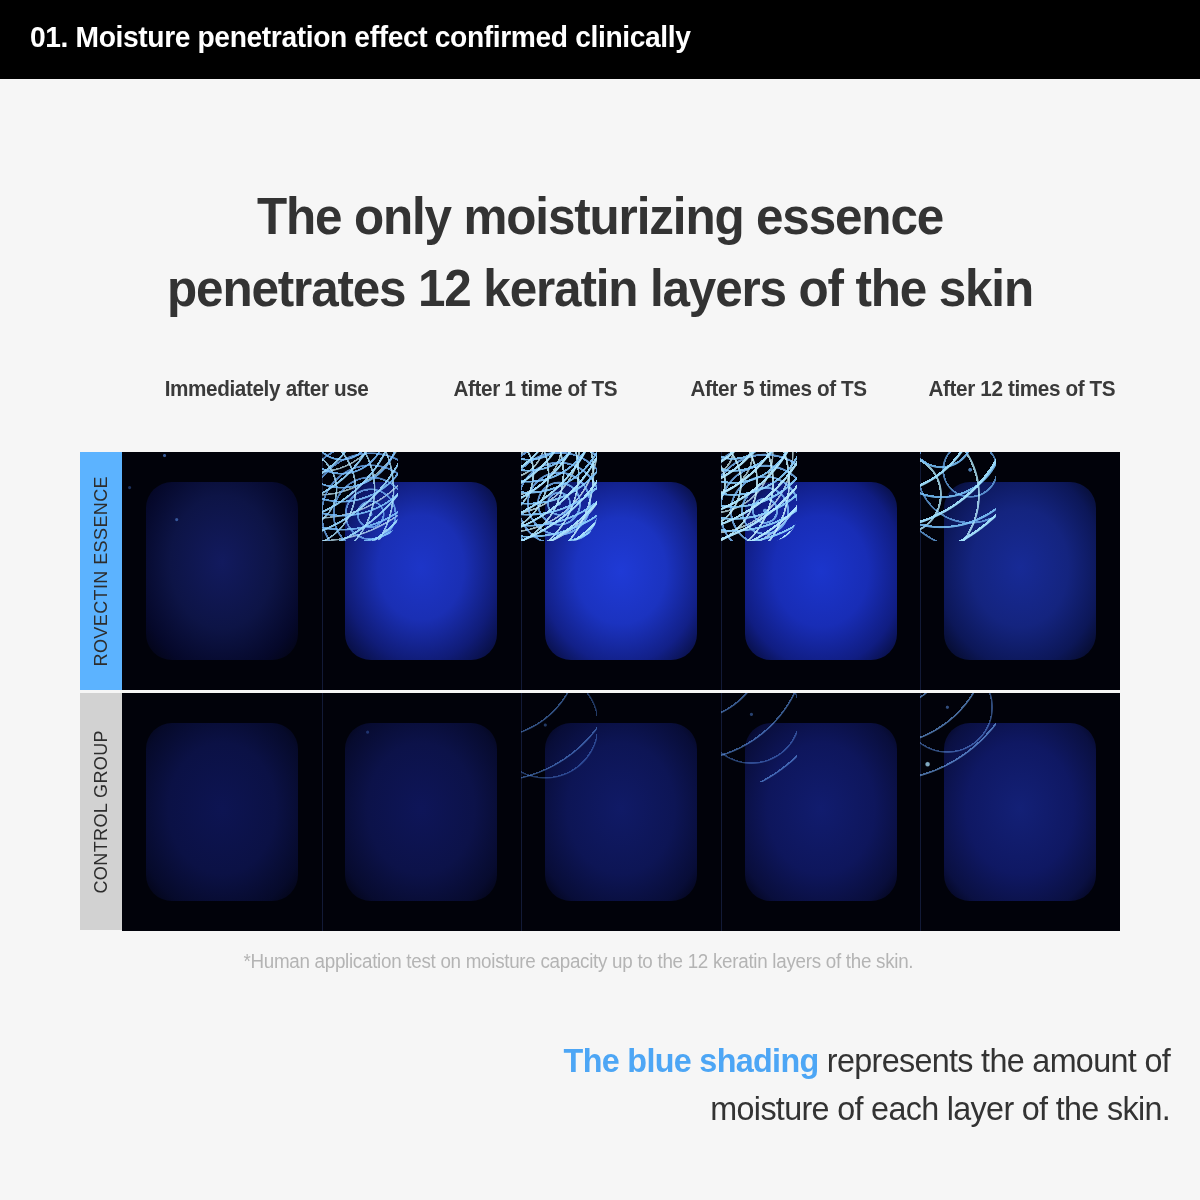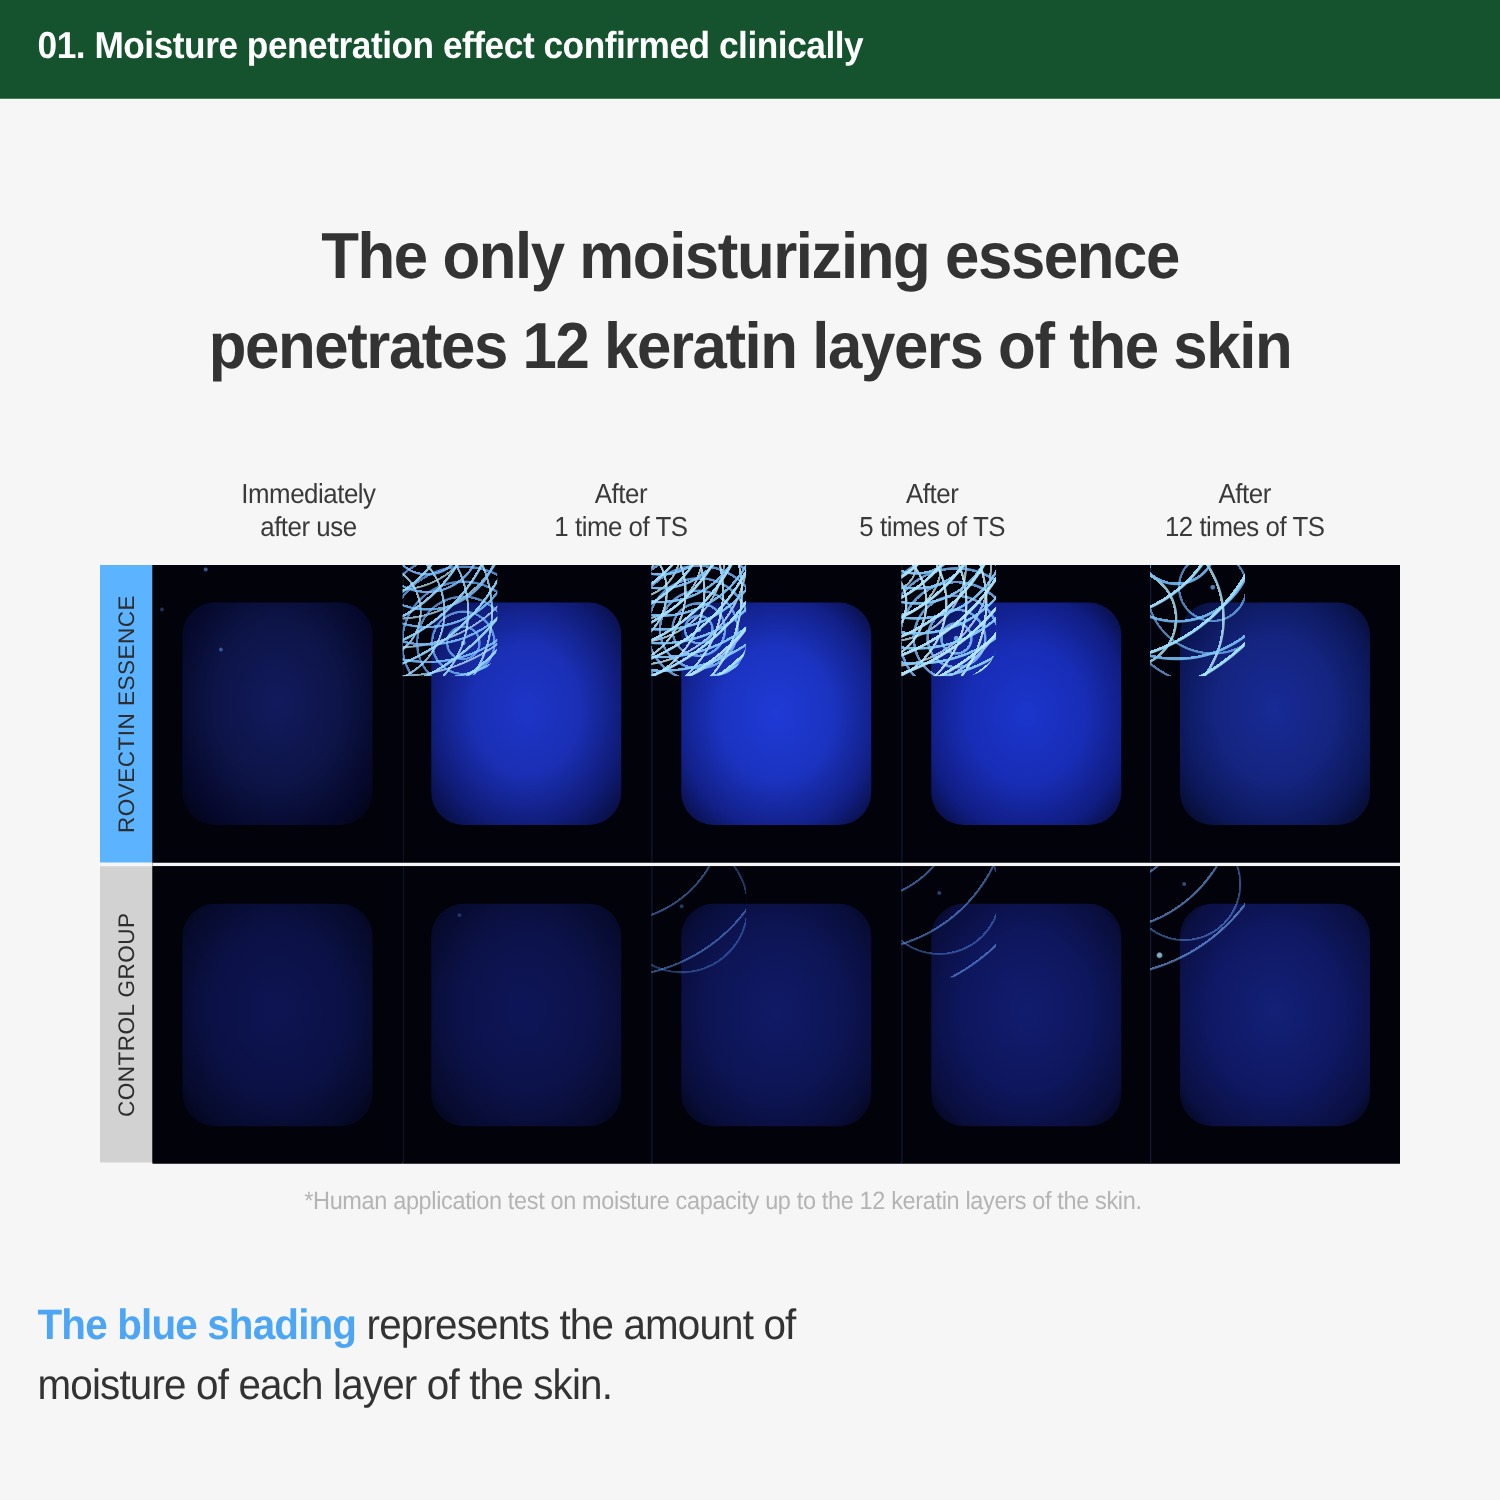--- a/index.html
+++ b/index.html
@@ -5,47 +5,48 @@
   html,body{margin:0;padding:0;}
   body{
     width:1200px;height:1200px;
     background:#f6f6f6;
     font-family:"Liberation Sans","DejaVu Sans",sans-serif;
     overflow:hidden;position:relative;
   }
   
   .header-bar{
     position:absolute;left:0;top:0;width:1200px;height:79px;
-    background:#14532d;
+    background:#000000;
   }
   .header-title{
     position:absolute;left:30px;top:20px;
     font-size:30px;font-weight:700;color:#ffffff;
     letter-spacing:-0.4px;white-space:nowrap;
     transform:scaleX(0.94);transform-origin:left center;
   }
   
   .headline{
-    position:absolute;left:0;top:169px;width:1200px;
+    position:absolute;left:0;top:180px;width:1200px;
     text-align:center;color:#333333;
     font-size:52px;font-weight:700;line-height:72px;
     letter-spacing:-1.2px;
   }
   .headline .hl-line{display:block;transform:scaleX(0.95);}
   
   .col-headers{
     position:absolute;left:122px;top:375px;width:998px;
     display:flex;
   }
   .col-head{
     flex:1 1 0;text-align:center;color:#3a3a3a;
     font-size:22px;line-height:27px;
     letter-spacing:-0.4px;
-    display:flex;flex-direction:column;justify-content:flex-end;
+    display:flex;flex-direction:row;justify-content:flex-end;
     height:60px;
+    font-weight:bold;
   }
   .col-head span{display:block;transform:scaleX(0.94);}
   
   .panel{
     position:absolute;left:80px;top:452px;width:1040px;height:478px;
   }
   .row-label{
     position:absolute;left:0;width:42px;
     display:flex;align-items:center;justify-content:center;
   }
@@ -85,21 +86,21 @@
     position:absolute;inset:0;border-radius:26px;
     mix-blend-mode:screen;
   }
   
   .footnote{
     position:absolute;left:0;top:950px;width:1156px;text-align:center;
     color:#b4b4b4;font-size:20px;letter-spacing:-0.3px;
   }
   .footnote span{display:inline-block;transform:scaleX(0.94);}
   .caption{
-    position:absolute;left:0;top:1036px;width:1200px;text-align:left;
+    position:absolute;left:0;top:1036px;width:1200px;text-align:right;
     color:#333333;font-size:34px;line-height:48px;letter-spacing:-0.7px;
   }
   .caption .cap-line{display:block;transform:scaleX(0.95);}
   .cap-blue{color:#4da6f5;font-weight:700;}
 </style>
 </head>
 <body>
 
 <div class="header-bar">
   <div class="header-title">01. Moisture penetration effect confirmed clinically</div>

